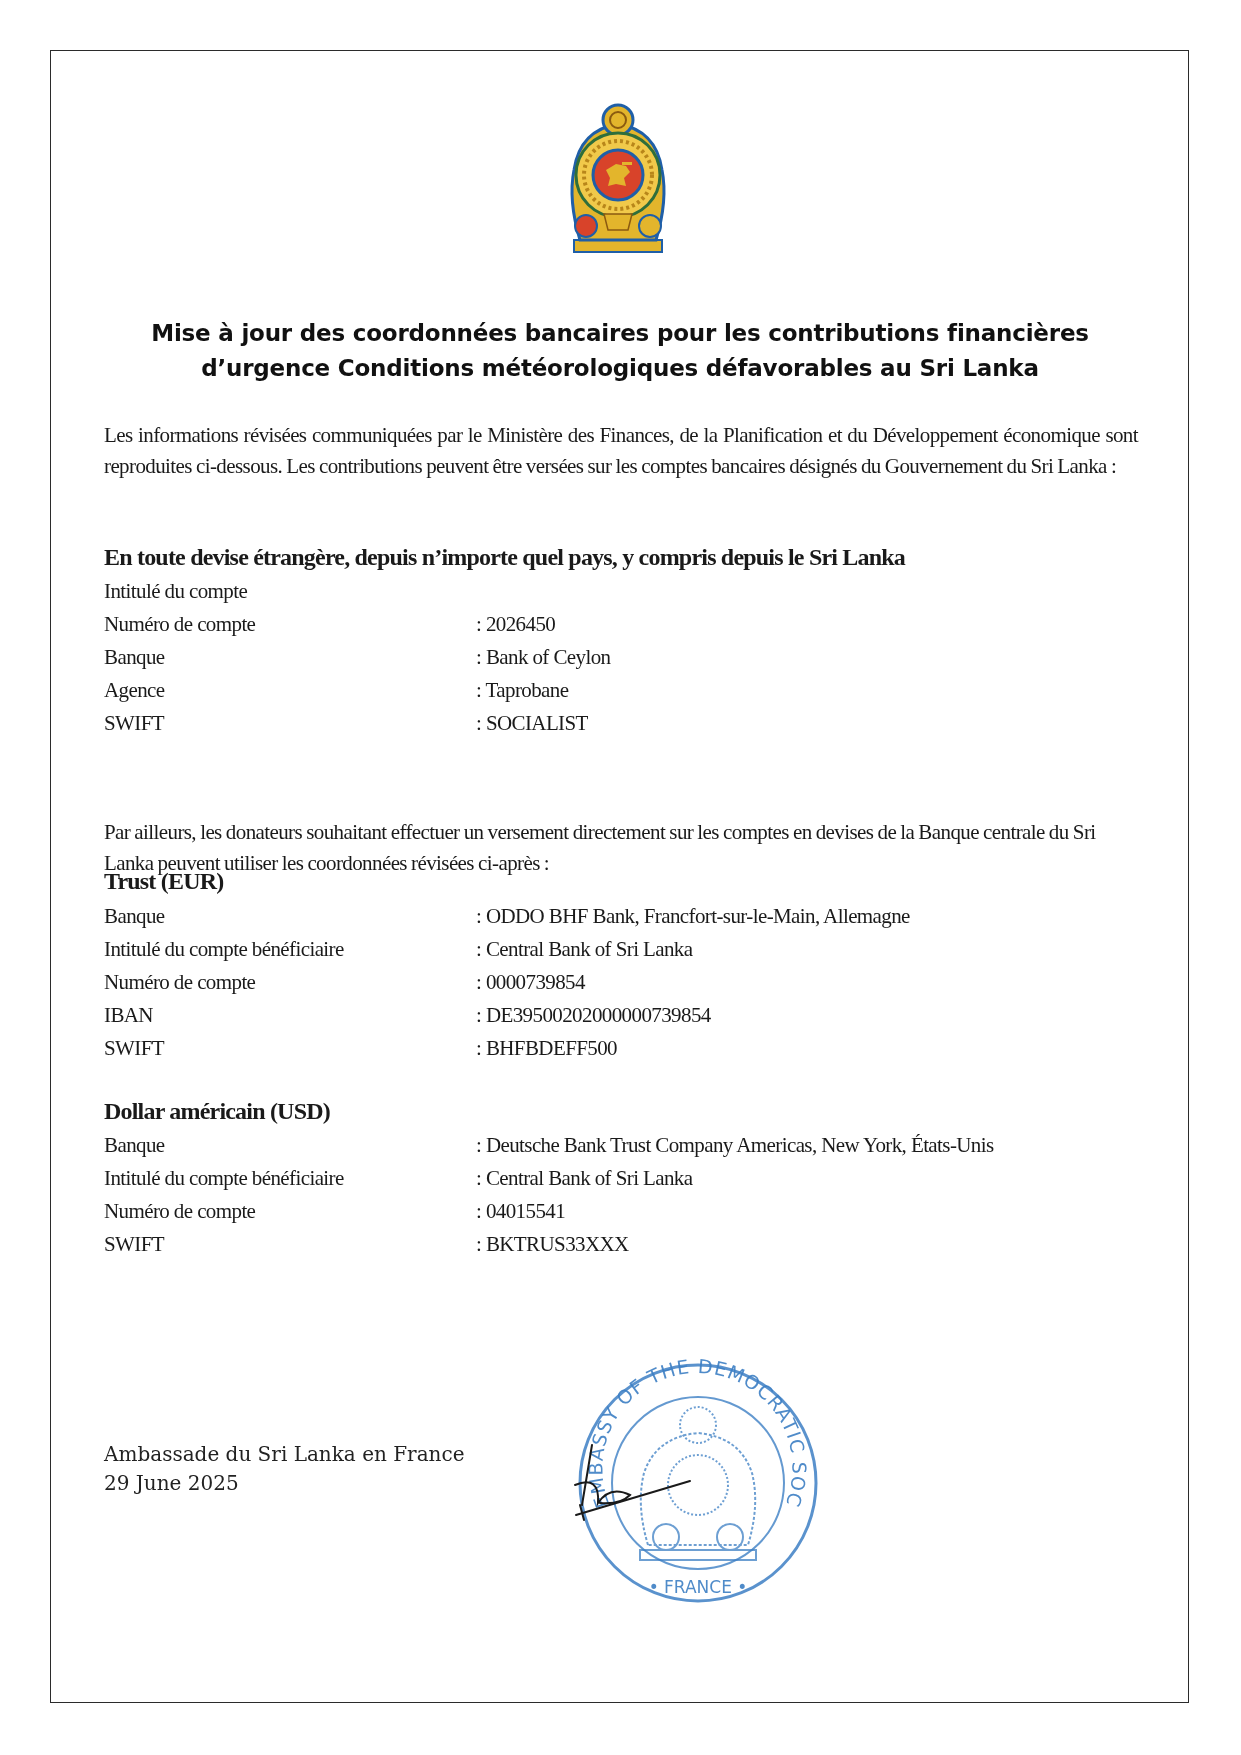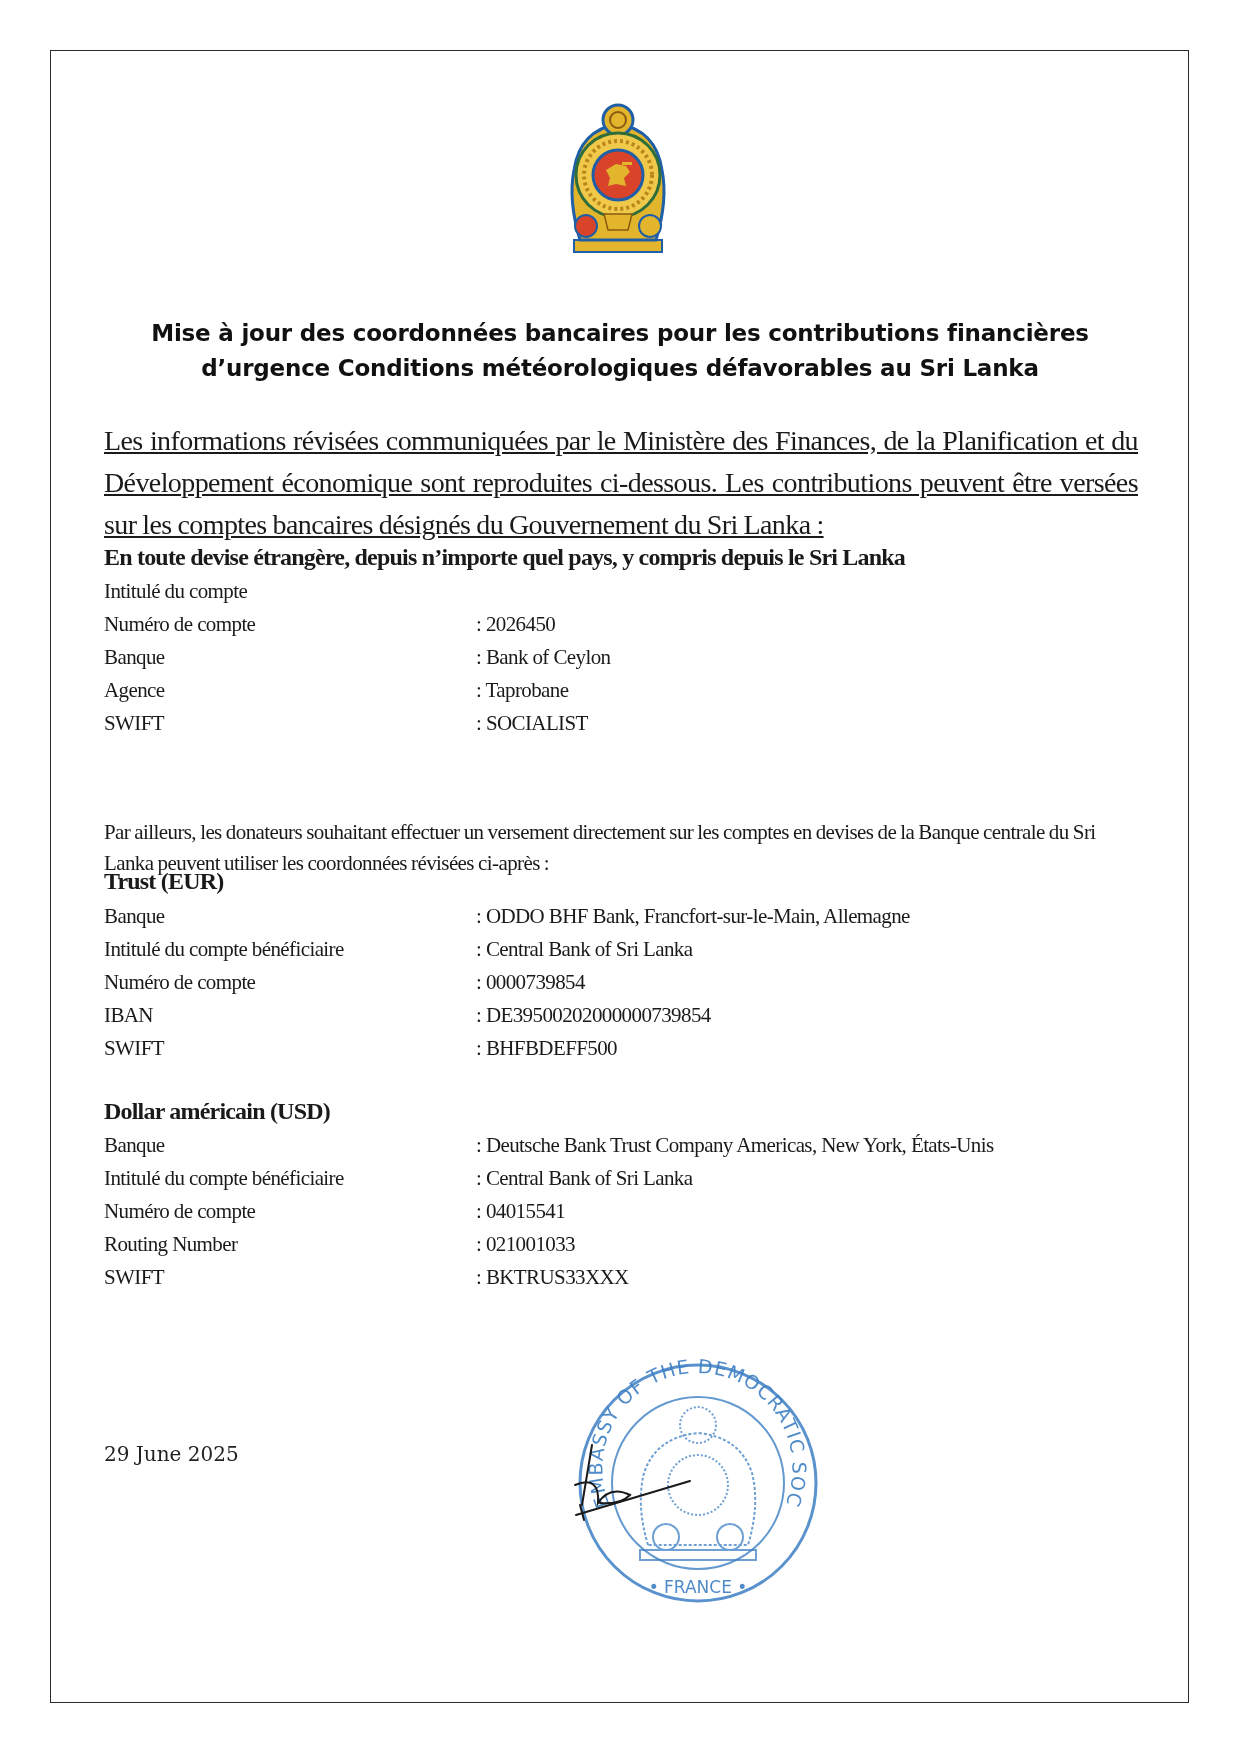--- a/index.html
+++ b/index.html
@@ -5,23 +5,23 @@
   html, body { margin: 0; padding: 0; background: #ffffff; }
   body { width: 1241px; height: 1755px; position: relative; overflow: hidden;
          font-family: "Liberation Serif", "DejaVu Serif", serif; color: #1a1a1a; }
   .page-frame { position: absolute; left: 50px; top: 50px; width: 1139px; height: 1653px;
                 border: 1.5px solid #2b2b2b; box-sizing: border-box; }
   .emblem { position: absolute; left: 560px; top: 100px; width: 116px; height: 160px; }
   .title { position: absolute; left: 60px; top: 316px; width: 1120px; text-align: center;
            font-family: "DejaVu Sans", sans-serif; font-weight: bold; font-size: 23px;
            line-height: 35px; letter-spacing: -0.2px; color: #111; }
   .title span { display: block; text-align: center; }
-  .intro { position: absolute; left: 104px; top: 420px; width: 1034px; font-size: 28px;
-           line-height: 42px; text-align: justify; text-align-last: left;
-           letter-spacing: -0.6px; word-spacing: -0.5px; text-decoration: underline; }
+  .intro { position: absolute; left: 104px; top: 420px; width: 1034px; font-size: 21px;
+           line-height: 31px; text-align: justify; text-align-last: left;
+           letter-spacing: -0.6px; word-spacing: -0.5px; }
   .section-head { position: absolute; left: 104px; font-size: 24px; font-weight: bold;
                   letter-spacing: -0.8px; }
   .kv { position: absolute; left: 104px; width: 1000px; font-size: 21px; letter-spacing: -0.6px; }
   .row { height: 33px; line-height: 33px; display: flex; }
   .row .k { width: 372px; }
   .row .v { }
   .para { position: absolute; left: 104px; width: 1034px; font-size: 21px; line-height: 31px;
           letter-spacing: -0.6px; word-spacing: -0.5px; }
   .signoff { position: absolute; left: 104px; top: 1440px; font-family: "DejaVu Serif", serif;
              font-size: 20px; line-height: 29px; color: #222; }
@@ -111,30 +111,27 @@
     </div>
   <div class="row">
       <span class="k">Intitulé du compte bénéficiaire</span>
       <span class="v">: Central Bank of Sri Lanka</span>
     </div>
   <div class="row">
       <span class="k">Numéro de compte</span>
       <span class="v">: 04015541</span>
     </div>
   <div class="row">
-      <span class="k">Routing Number</span>
-      <span class="v">: 021001033</span>
-    </div>
-  <div class="row">
       <span class="k">SWIFT</span>
       <span class="v">: BKTRUS33XXX</span>
     </div>
 </div>
 
 <div class="signoff">
+  <div>Ambassade du Sri Lanka en France</div>
   <div>29 June 2025</div>
 </div>
 
 <svg class="stamp" viewBox="0 0 255 260">
   <defs>
     <path id="ringTop" d="M 40 150 A 95 95 0 1 1 215 150"></path>
     <path id="ringBottom" d="M 70 215 A 95 95 0 0 0 185 215"></path>
   </defs>
   <circle cx="128" cy="128" r="118" fill="none" stroke="#3d7fc4" stroke-width="3" opacity="0.85"></circle>
   <circle cx="128" cy="128" r="86" fill="none" stroke="#3d7fc4" stroke-width="2" opacity="0.8"></circle>

